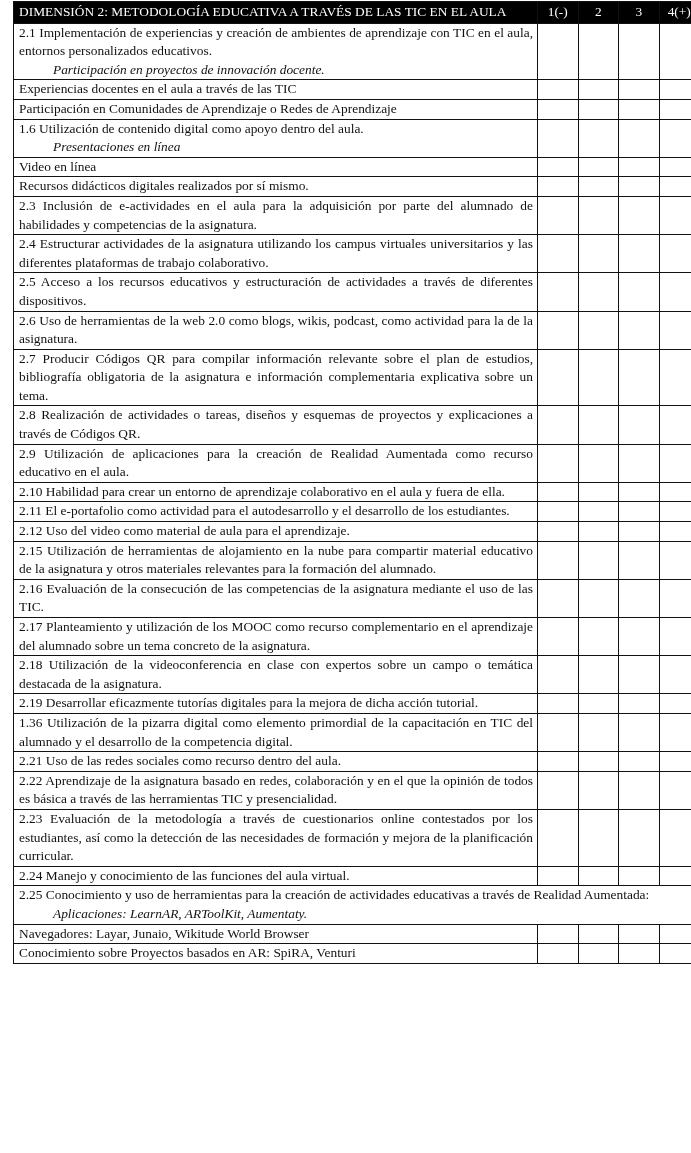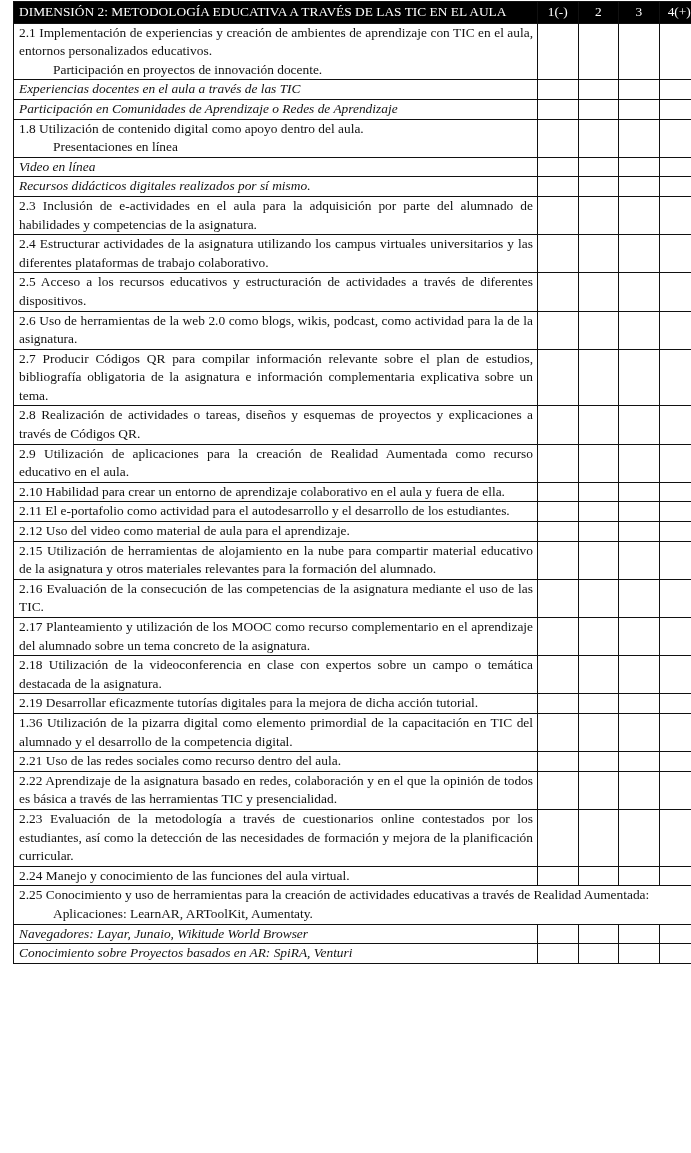--- a/index.html
+++ b/index.html
@@ -41,25 +41,24 @@
   table.survey thead th.score-h {
     text-align: center;
     padding-left: 0;
     padding-right: 0;
   }
   td.text {
     text-align: justify;
     margin-left: 36px;
   }
   td.text .line-main { display: block; }
-  td.text .line-sub { display: block; padding-left: 34px; text-align: left; }
+  td.text .line-sub { display: block; padding-left: 34px; text-align: left; font-style: italic; }
   td.sub {
     padding-left: 39px;
     text-align: left;
-    font-style: italic;
   }
   td.score { padding: 0; }
   td.full { text-align: justify; }
 </style>
 </head>
 <body>
 
 <table class="survey">
   <colgroup>
     <col class="c-text">
@@ -99,21 +98,21 @@
     <tr>
       <td class="sub">Participación en Comunidades de Aprendizaje o Redes de Aprendizaje</td>
       <td class="score"></td>
       <td class="score"></td>
       <td class="score"></td>
       <td class="score"></td>
     </tr>
 
     <tr>
       <td class="text">
-        <span class="line-main">1.8 Utilización de contenido digital como apoyo dentro del aula.</span>
+        <span class="line-main">1.6 Utilización de contenido digital como apoyo dentro del aula.</span>
         <span class="line-sub">Presentaciones en línea</span>
       </td>
       <td class="score"></td>
       <td class="score"></td>
       <td class="score"></td>
       <td class="score"></td>
     </tr>
     <tr>
       <td class="sub">Video en línea</td>
       <td class="score"></td>

